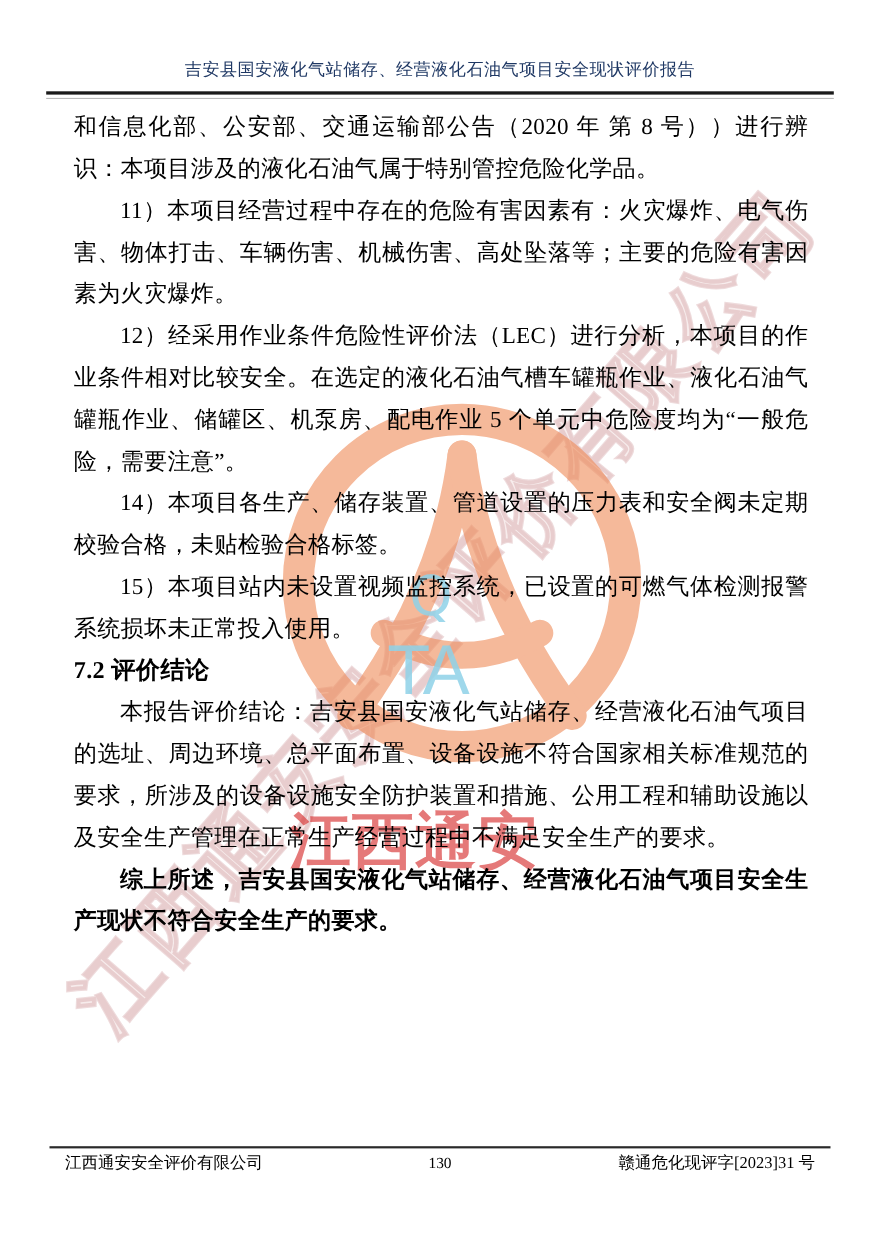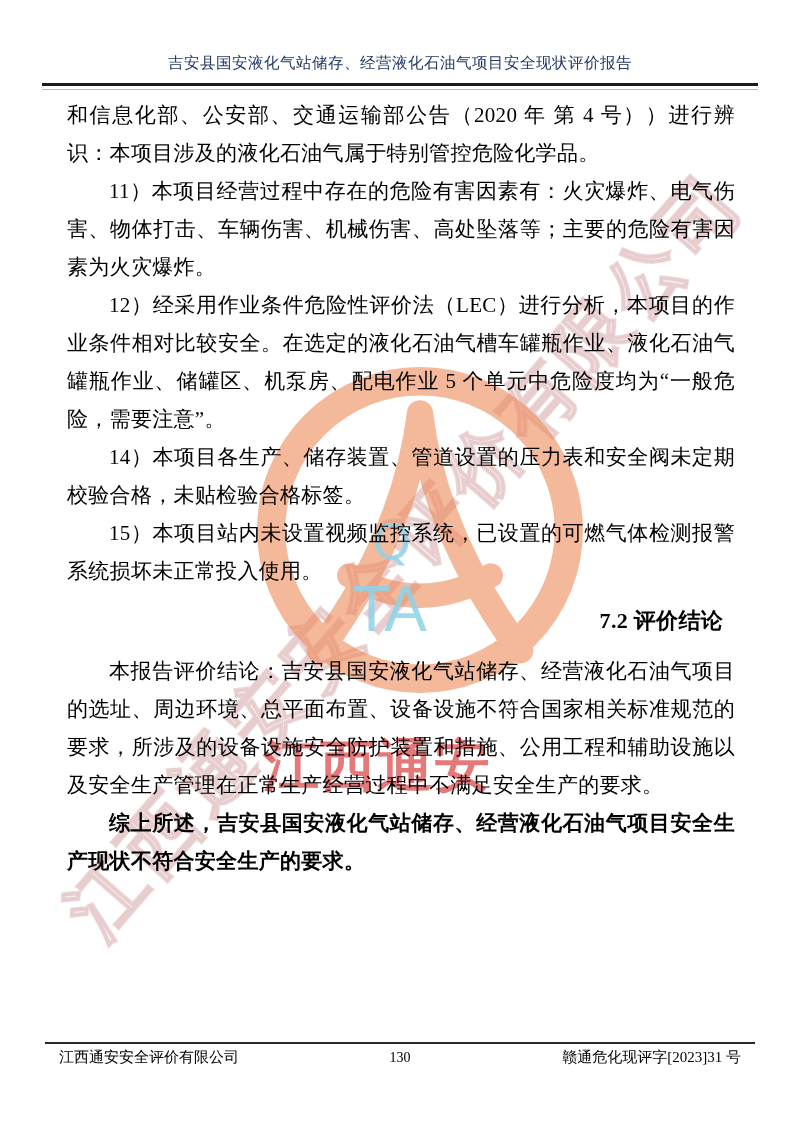--- a/index.html
+++ b/index.html
@@ -70,24 +70,23 @@
   }
   .content p{
     margin:0;
     text-align:justify;
     text-justify:inter-ideograph;
     text-indent:2em;
   }
   .content p.no-indent{text-indent:0;}
   .content p.bold{font-weight:700;}
   .content h2{
-    margin:12px;
+    margin:0;
     font-size:22px;font-weight:700;line-height:38px;
     text-indent:0;
-    text-align:right;
   }
 
   
   .footer{position:absolute;z-index:2;left:45px;right:45px;top:1042px;}
   .footer-rule{height:1.5px;background:#2a2a2a;}
   .footer-row{
     display:grid;grid-template-columns:1fr auto 1fr;align-items:baseline;
     padding:4px 14px 0 14px;
     font-size:15px;
   }
@@ -115,21 +114,21 @@
     <div class="red-mark">江西通安</div>
   </div>
 
   <div class="header">
     <div class="header-title">吉安县国安液化气站储存、经营液化石油气项目安全现状评价报告</div>
     <div class="header-rule"></div>
     <div class="header-rule-light"></div>
   </div>
 
   <div class="content">
-    <p class="no-indent">和信息化部、公安部、交通运输部公告（2020 年 第 4 号））进行辨识：本项目涉及的液化石油气属于特别管控危险化学品。</p>
+    <p class="no-indent">和信息化部、公安部、交通运输部公告（2020 年 第 8 号））进行辨识：本项目涉及的液化石油气属于特别管控危险化学品。</p>
     <p>11）本项目经营过程中存在的危险有害因素有：火灾爆炸、电气伤害、物体打击、车辆伤害、机械伤害、高处坠落等；主要的危险有害因素为火灾爆炸。</p>
     <p>12）经采用作业条件危险性评价法（LEC）进行分析，本项目的作业条件相对比较安全。在选定的液化石油气槽车罐瓶作业、液化石油气罐瓶作业、储罐区、机泵房、配电作业 5 个单元中危险度均为“一般危险，需要注意”。</p>
     <p>14）本项目各生产、储存装置、管道设置的压力表和安全阀未定期校验合格，未贴检验合格标签。</p>
     <p>15）本项目站内未设置视频监控系统，已设置的可燃气体检测报警系统损坏未正常投入使用。</p>
     <h2>7.2 评价结论</h2>
     <p>本报告评价结论：吉安县国安液化气站储存、经营液化石油气项目的选址、周边环境、总平面布置、设备设施不符合国家相关标准规范的要求，所涉及的设备设施安全防护装置和措施、公用工程和辅助设施以及安全生产管理在正常生产经营过程中不满足安全生产的要求。</p>
     <p class="bold">综上所述，吉安县国安液化气站储存、经营液化石油气项目安全生产现状不符合安全生产的要求。</p>
   </div>
 
   <div class="footer">

